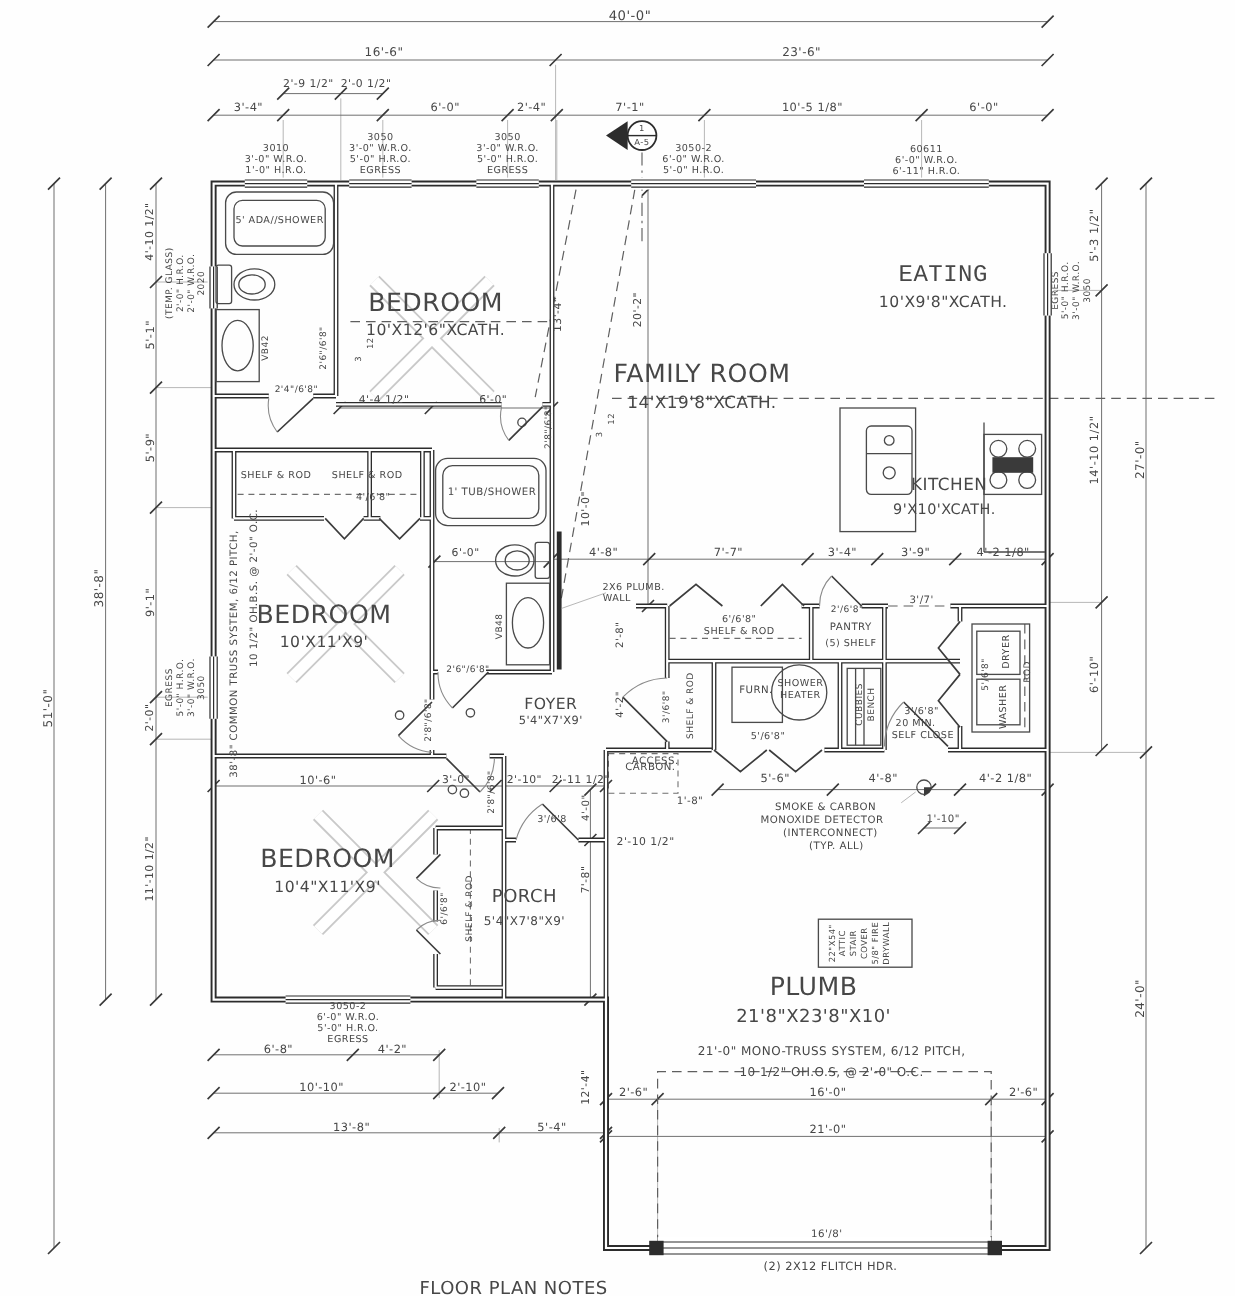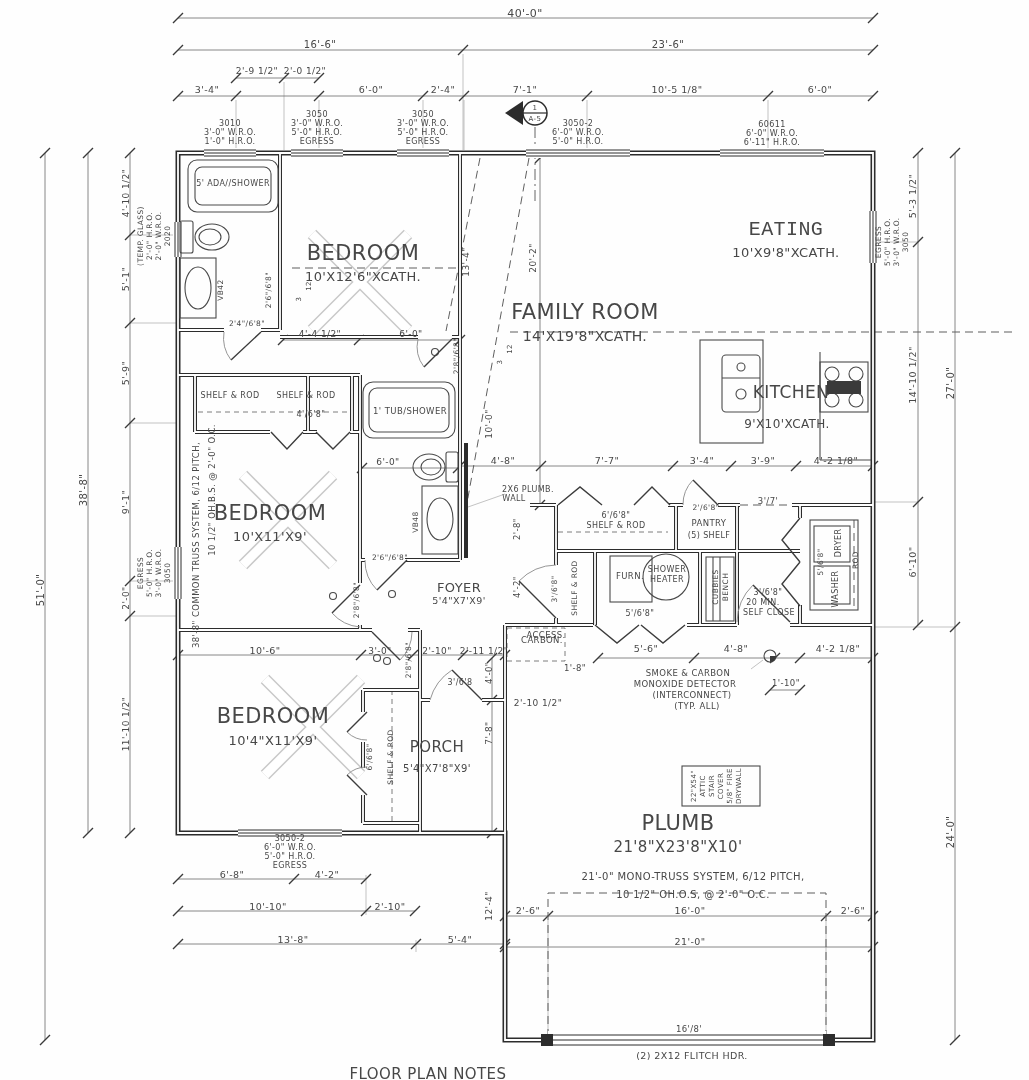--- a/index.html
+++ b/index.html
@@ -201,21 +201,21 @@
       <div class="lab" style="left: 913px; top: 375px; font-size: 9.5px; transform: translate(-50%, -50%) rotate(-90deg);">14'-10 1/2"</div>
       <div class="lab" style="left: 951px; top: 383px; font-size: 10px; transform: translate(-50%, -50%) rotate(-90deg);">27'-0"</div>
       <div class="lab" style="left: 913px; top: 562px; font-size: 9.5px; transform: translate(-50%, -50%) rotate(-90deg);">6'-10"</div>
       <div class="lab" style="left: 951px; top: 832px; font-size: 10px; transform: translate(-50%, -50%) rotate(-90deg);">24'-0"</div>
       <div class="lab" style="left: 363px; top: 253px; font-size: 21px;">BEDROOM</div>
       <div class="lab" style="left: 363px; top: 276px; font-size: 13px;">10'X12'6"XCATH.</div>
       <div class="lab" style="left: 585px; top: 312px; font-size: 21px;">FAMILY ROOM</div>
       <div class="lab" style="left: 585px; top: 336px; font-size: 14px;">14'X19'8"XCATH.</div>
       <div class="lab" style="left: 786px; top: 230px; font-size: 20px; font-family: Liberation Mono, monospace;">EATING</div>
       <div class="lab" style="left: 786px; top: 252px; font-size: 13px;">10'X9'8"XCATH.</div>
-      <div class="lab" style="left: 791px; top: 392px; font-size: 17px;">KITCHEN</div>
+      <div class="lab" style="left: 791px; top: 404px; font-size: 14px;">KITCHEN</div>
       <div class="lab" style="left: 787px; top: 424px; font-size: 12px;">9'X10'XCATH.</div>
       <div class="lab" style="left: 270px; top: 513px; font-size: 21px;">BEDROOM</div>
       <div class="lab" style="left: 270px; top: 536px; font-size: 13px;">10'X11'X9'</div>
       <div class="lab" style="left: 273px; top: 716px; font-size: 21px;">BEDROOM</div>
       <div class="lab" style="left: 273px; top: 740px; font-size: 13px;">10'4"X11'X9'</div>
       <div class="lab" style="left: 459px; top: 587px; font-size: 13px;">FOYER</div>
       <div class="lab" style="left: 459px; top: 601px; font-size: 9.5px;">5'4"X7'X9'</div>
       <div class="lab" style="left: 437px; top: 747px; font-size: 15px;">PORCH</div>
       <div class="lab" style="left: 437px; top: 769px; font-size: 10px;">5'4"X7'8"X9'</div>
       <div class="lab" style="left: 678px; top: 823px; font-size: 21px;">PLUMB</div>

